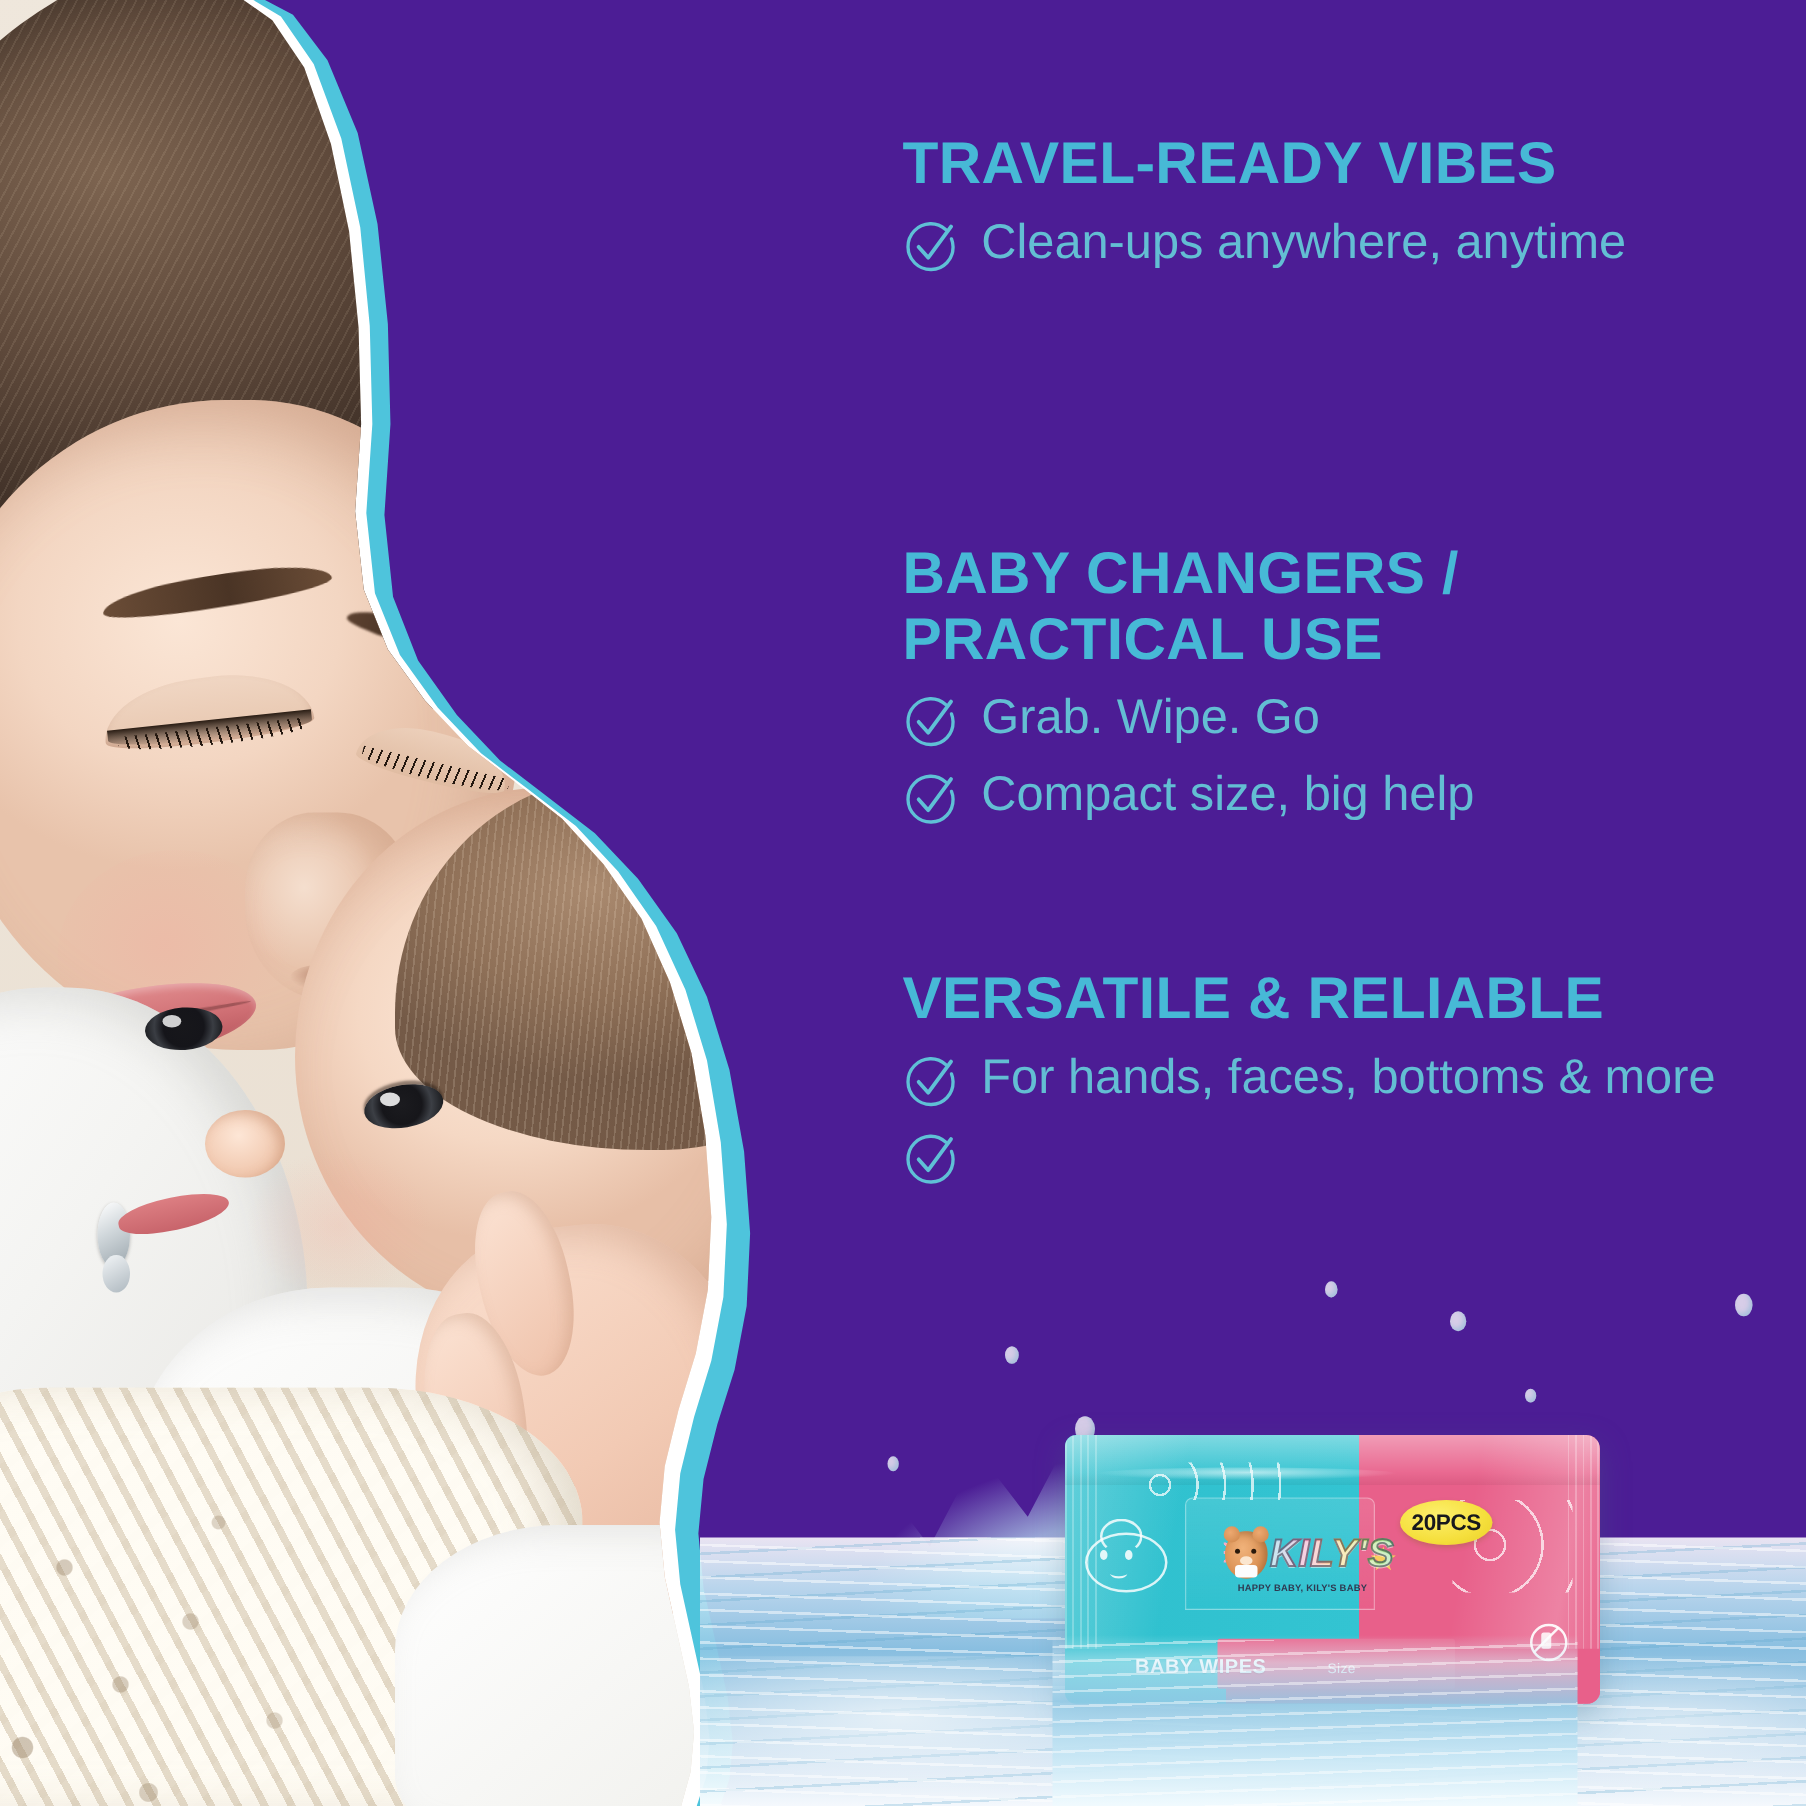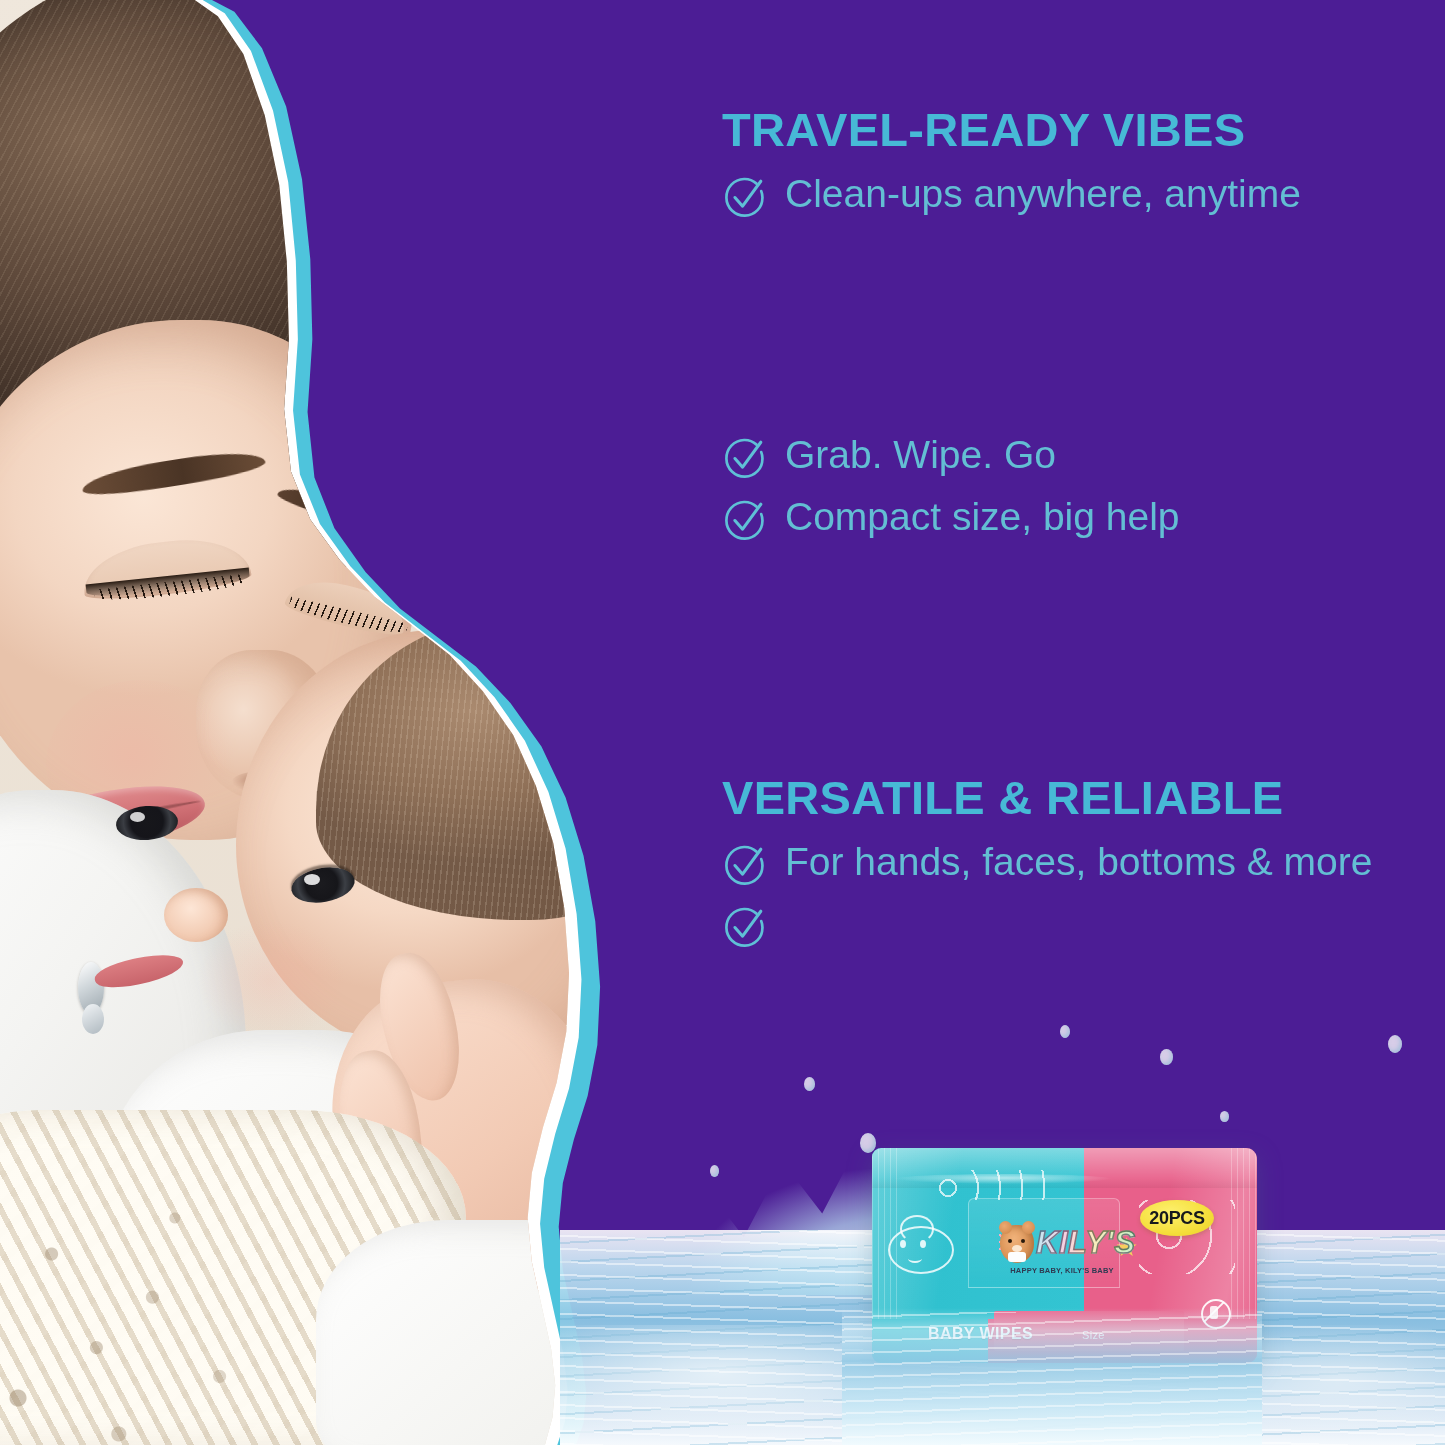--- a/index.html
+++ b/index.html
@@ -350,22 +350,23 @@
   .splash-front{
     position:absolute;left:0;bottom:0;width:885px;height:120px;
     background:
       radial-gradient(ellipse 38% 80% at 18% 40%, rgba(255,255,255,.65),rgba(255,255,255,0) 70%),
       radial-gradient(ellipse 32% 75% at 58% 30%, rgba(255,255,255,.55),rgba(255,255,255,0) 70%),
       radial-gradient(ellipse 30% 70% at 88% 45%, rgba(255,255,255,.5),rgba(255,255,255,0) 70%);
   }
 
   
   .pack{
-    position:absolute;left:872px;top:1148px;width:385px;height:215px;
+    position:absolute;left:852px;top:1148px;width:385px;height:215px;
     filter:drop-shadow(0 8px 12px rgba(70,110,130,.30));
+    padding-left:43px;
   }
   .pack-body{
     position:absolute;inset:0;border-radius:9px 11px 10px 9px;
     background:linear-gradient(90deg,#2fc0ce 0%,#33c4d2 55%,#e8608a 55%,#e8608a 100%);
     overflow:hidden;
   }
   
   .pack-lid{
     position:absolute;left:0;top:0;width:100%;height:40px;
     background:linear-gradient(180deg, rgba(255,255,255,.38) 0%, rgba(255,255,255,.06) 75%, rgba(0,0,0,.05) 100%);
@@ -562,20 +563,21 @@
           <svg class="chk" viewBox="0 0 48 48">
             <path d="M36 9 C32 5.5 27.5 4 23 4.2 C12.5 4.7 4.5 13 4.6 23.6 C4.7 34.2 13.4 42.6 24 42.4 C34.3 42.2 42.4 33.8 42.2 23.4 C42.15 21 41.7 18.8 40.9 16.8" fill="none" stroke="#5fc0d6" stroke-width="2.8" stroke-linecap="round"></path>
             <path d="M13.5 23.5 L21.5 32.5 L40.5 6.5" fill="none" stroke="#5fc0d6" stroke-width="3.2" stroke-linecap="round" stroke-linejoin="round"></path>
           </svg>
           <div class="btxt">Clean-ups anywhere, anytime</div>
         </div>
       </div>
     </div>
 
     <div class="sec sec-2">
+      <h2 class="head">BABY CHANGERS / PRACTICAL USE</h2>
       <div class="bullets">
         <div class="bullet">
           <svg class="chk" viewBox="0 0 48 48">
             <path d="M36 9 C32 5.5 27.5 4 23 4.2 C12.5 4.7 4.5 13 4.6 23.6 C4.7 34.2 13.4 42.6 24 42.4 C34.3 42.2 42.4 33.8 42.2 23.4 C42.15 21 41.7 18.8 40.9 16.8" fill="none" stroke="#5fc0d6" stroke-width="2.8" stroke-linecap="round"></path>
             <path d="M13.5 23.5 L21.5 32.5 L40.5 6.5" fill="none" stroke="#5fc0d6" stroke-width="3.2" stroke-linecap="round" stroke-linejoin="round"></path>
           </svg>
           <div class="btxt">Grab. Wipe. Go</div>
         </div>
         <div class="bullet">
           <svg class="chk" viewBox="0 0 48 48">

